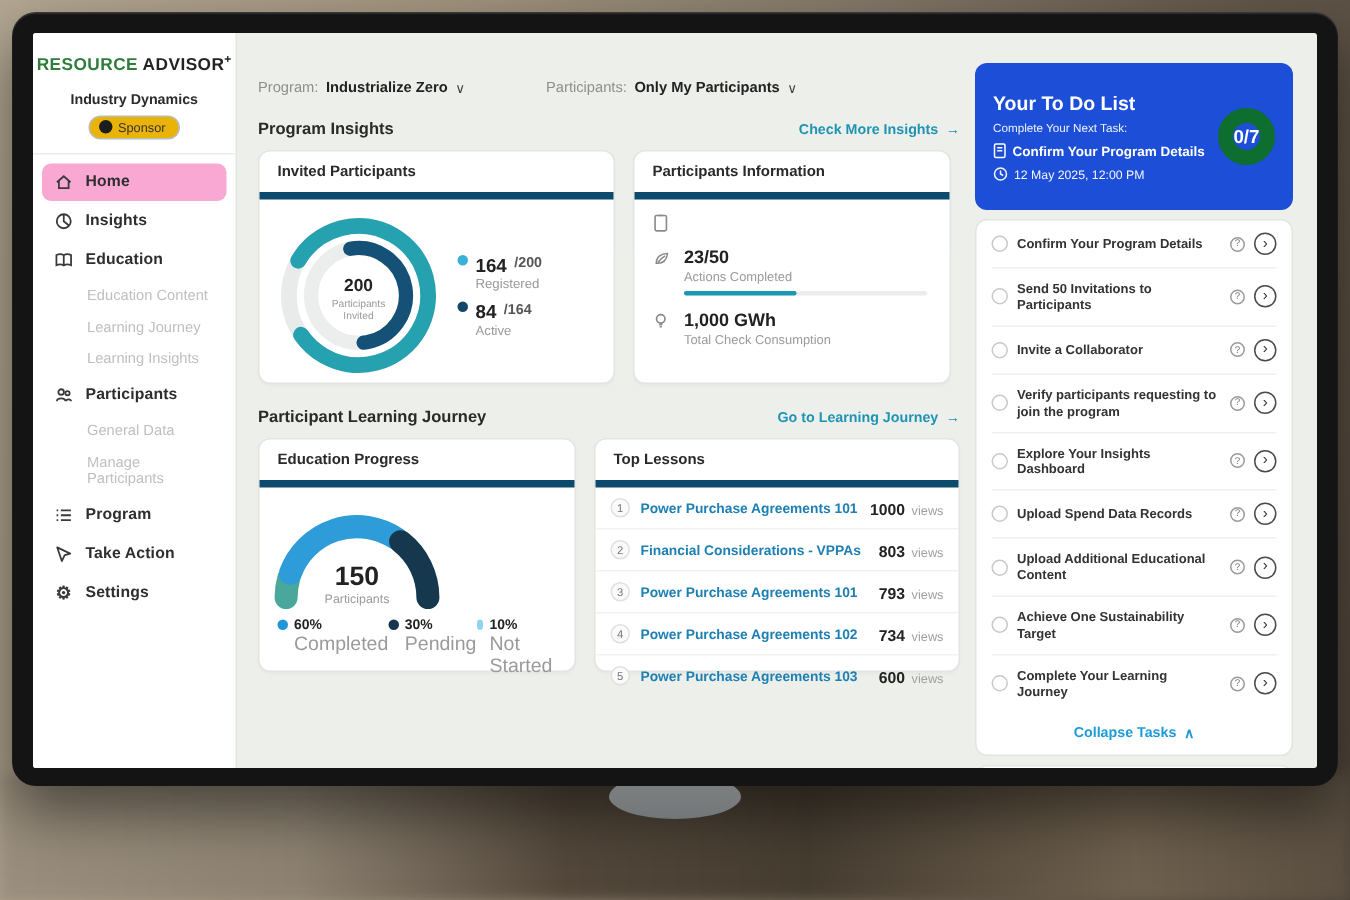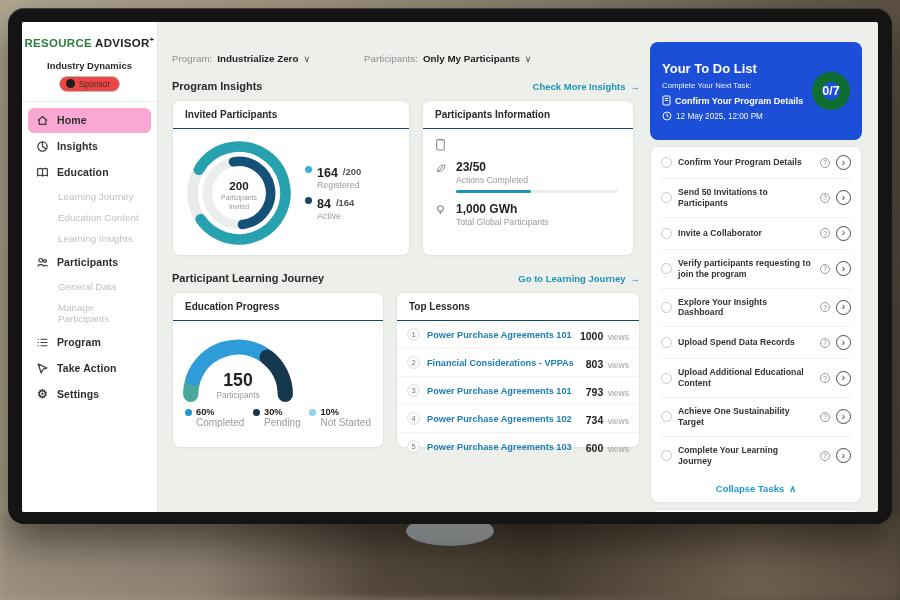--- a/index.html
+++ b/index.html
@@ -15,21 +15,21 @@
     border-radius:16px;box-shadow:0 18px 40px rgba(0,0,0,.5),inset 0 1px 1px rgba(255,255,255,.18)}
   .screen{position:absolute;left:22px;top:22px;width:856px;height:490px;background:#edefeb;
     overflow:hidden;border-radius:2px}
 
   
   .sidebar{position:absolute;left:0;top:0;width:136px;height:100%;background:#fff;border-right:1px solid #e4e6e3}
   .logo{text-align:center;padding:13px 0 2px;font-weight:700;font-size:11.5px;letter-spacing:.3px}
   .logo .g{color:#2e7d3b}.logo .d{color:#232323}.logo sup{font-size:8px;color:#232323}
   .org{text-align:center;font-size:9.5px;font-weight:700;color:#2b2b2b;margin-top:9px}
   .sponsor{margin:5px auto 9px;width:fit-content;border:1px solid #b9bdb9;border-radius:10px;
-    padding:2px 9px 2px 6px;font-size:8.5px;color:#333;display:flex;align-items:center;gap:4px;background:#ef4444;cursor:pointer}
+    padding:2px 9px 2px 6px;font-size:8.5px;color:#333;display:flex;align-items:center;gap:4px;background:#eab308;cursor:pointer}
   .sponsor .dot{width:9px;height:9px;border-radius:50%;background:#1d1d1d}
   .sb-divider{height:1px;background:#ececec;margin-bottom:6px}
   .sb-item{display:flex;align-items:center;gap:8px;padding:6px 8px;font-size:10.5px;font-weight:700;
     color:#2e2e2e;margin:1px 6px;border-radius:6px;cursor:pointer;letter-spacing:.1px}
   .sb-item.active{background:#f9a8d4}
   .sb-item svg,.sb-item .uicon{flex:0 0 auto;width:13px;text-align:center}
   .uicon{font-size:12px;color:#3a3a3a;line-height:1}
   .sb-sub{padding:5px 12px 5px 36px;font-size:9.8px;color:#bfbfbf;cursor:pointer}
 
   
@@ -38,21 +38,21 @@
   .filters{display:flex;gap:54px;margin-top:13px;align-items:center}
   .filter{display:flex;align-items:center;gap:5px;font-size:9.8px;cursor:pointer}
   .filter .lab{color:#8f8f8f}
   .filter .val{color:#222;font-weight:700}
   .filter .chev{color:#444;font-size:9px}
   .secrow{display:flex;justify-content:space-between;align-items:center;margin:16px 10px 8px 0}
   .sectitle{font-size:11px;font-weight:700;color:#2a2a2a}
   .seclink{font-size:9.5px;font-weight:700;color:#1e93b4;cursor:pointer;display:flex;gap:5px;align-items:center}
   .cards{display:flex;gap:12px}
   .card{background:#fff;border:1px solid #e3e5e2;border-radius:8px;box-shadow:0 1px 2px rgba(0,0,0,.03)}
-  .card .chead{padding:8px 12px;border-bottom:1px solid #0c4a6e;font-size:10px;font-weight:700;color:#2a2a2a}
+  .card .chead{padding:8px 12px;border-bottom:5px solid #0c4a6e;font-size:10px;font-weight:700;color:#2a2a2a}
 
   .card-invited{width:238px;height:156px}
   .inv-body{display:flex;align-items:center;padding:6px 8px}
   .inv-body svg{flex:0 0 auto}
   .legend{margin-left:8px}
   .leg-entry{margin:7px 0}
   .leg-line{display:flex;gap:5px}
   .leg-dot{width:7px;height:7px;border-radius:50%}
   .leg-big{font-size:12.5px;font-weight:700;color:#222}
   .leg-small{font-size:9.5px;font-weight:700;color:#555}
@@ -65,21 +65,21 @@
   .info-lab{font-size:8.6px;color:#9a9a9a;margin-top:1px}
   .bar{width:162px;height:3px;background:#ececec;border-radius:2px;margin-top:5px}
   .bar i{display:block;height:3px;background:#1b96b4;border-radius:2px}
 
   .card-edu{width:212px;height:156px}
   .gauge-wrap{text-align:center;padding-top:8px}
   .edu-legend{display:flex;justify-content:space-between;padding:4px 12px 0}
   .edu-leg-entry{display:flex;gap:4px;font-size:9.3px}
   .edu-dot{width:7px;height:7px;border-radius:50%;margin-top:2px}
   .edu-pct{font-weight:700;color:#222}
-  .edu-lab{font-size:10px;color:#9a9a9a}
+  .edu-lab{font-size:13px;color:#9a9a9a}
 
   .card-lessons{width:244px;height:156px}
   .lesson{display:flex;align-items:center;gap:7px;padding:4.5px 10px;border-bottom:1px solid #f2f2f2}
   .lesson:last-child{border-bottom:none}
   .rank{width:13px;height:13px;border:1px solid #e0e0e0;background:#fafafa;border-radius:50%;
     font-size:7.5px;color:#777;display:flex;align-items:center;justify-content:center;flex:0 0 auto}
   .ltitle{flex:1;font-size:9.2px;font-weight:700;color:#1d7fb2;cursor:pointer}
   .views{white-space:nowrap}
   .views b{font-size:10.5px;color:#222}
   .views em{font-style:normal;font-size:8.5px;color:#a0a0a0}
@@ -141,22 +141,22 @@
           <path d="M6 1.7 V6 L9.2 8.6"></path>
         </svg>
       <span>Insights</span>
     </div>
     <div class="sb-item">
       <svg width="13" height="13" viewBox="0 0 12 12" fill="none" stroke="#3a3a3a" stroke-width="1.1">
           <path d="M1.5 2.8 C3 2.1 4.8 2.1 6 2.9 C7.2 2.1 9 2.1 10.5 2.8 V9 C9 8.4 7.2 8.4 6 9.2 C4.8 8.4 3 8.4 1.5 9 Z M6 2.9 V9.2"></path>
         </svg>
       <span>Education</span>
     </div>
+    <div class="sb-sub">Education Content</div>
     <div class="sb-sub">Learning Journey</div>
-    <div class="sb-sub">Education Content</div>
     <div class="sb-sub">Learning Insights</div>
     <div class="sb-item">
       <svg width="13" height="13" viewBox="0 0 12 12" fill="none" stroke="#3a3a3a" stroke-width="1.1">
           <circle cx="4.4" cy="4" r="1.7"></circle>
           <circle cx="8.3" cy="4.7" r="1.3"></circle>
           <path d="M1.8 9.7 C1.8 7.4 7 7.4 7 9.7 M7.4 9.5 C7.8 8.1 10.6 8.3 10.5 9.7"></path>
         </svg>
       <span>Participants</span>
     </div>
     <div class="sb-sub">General Data</div>
@@ -264,21 +264,21 @@
         </div>
         <div class="info-row">
           <span class="info-icon">
             <svg width="11" height="13" viewBox="0 0 10 12" fill="none" stroke="#8a8a8a" stroke-width="1">
                 <circle cx="5" cy="4.2" r="2.6"></circle>
                 <path d="M4 7.6 h2 M4.3 9 h1.4 M5 6.8 V7.6"></path>
               </svg>
           </span>
           <div>
             <div class="info-val">1,000 GWh</div>
-            <div class="info-lab">Total Global Participants</div>
+            <div class="info-lab">Total Check Consumption</div>
           </div>
         </div>
       </div>
     </div>
 
     <div class="secrow">
       <span class="sectitle">Participant Learning Journey</span>
       <span class="seclink">
         <span>Go to Learning Journey</span>
         <span>→</span>

